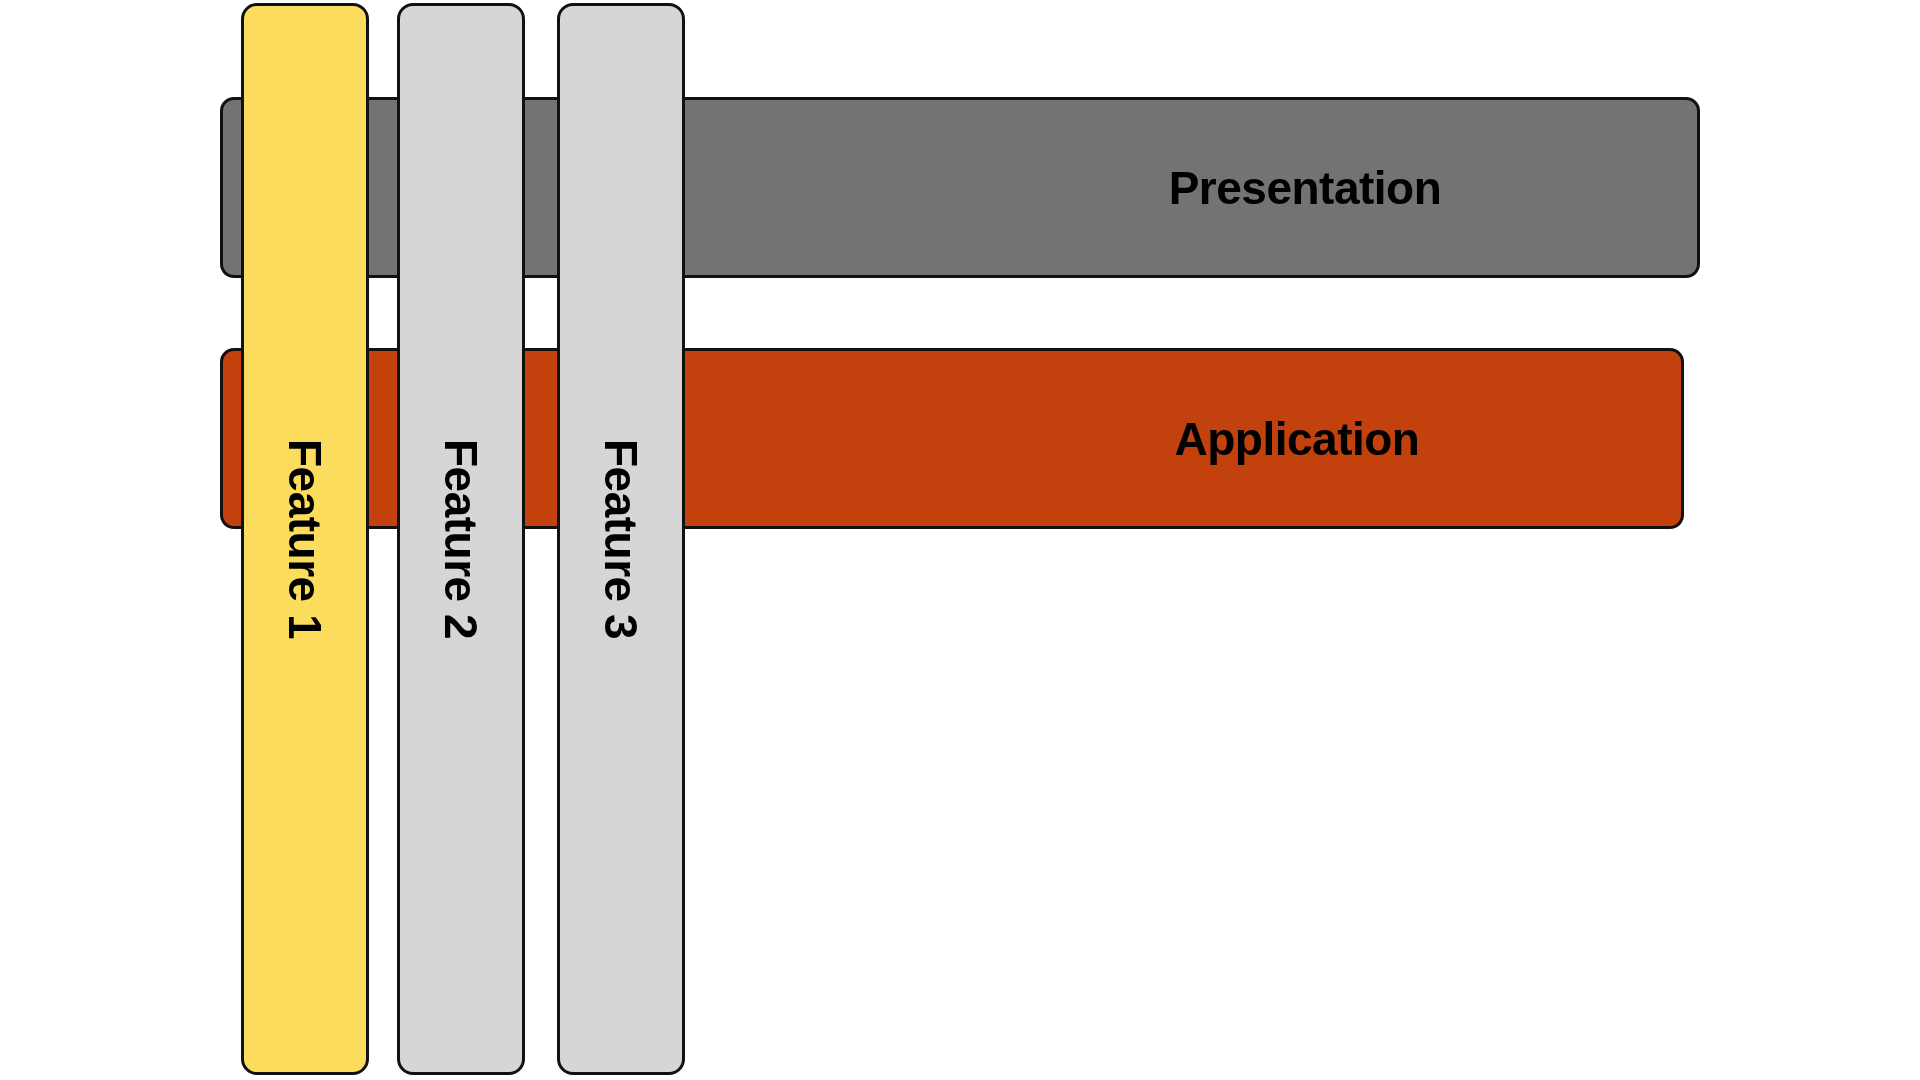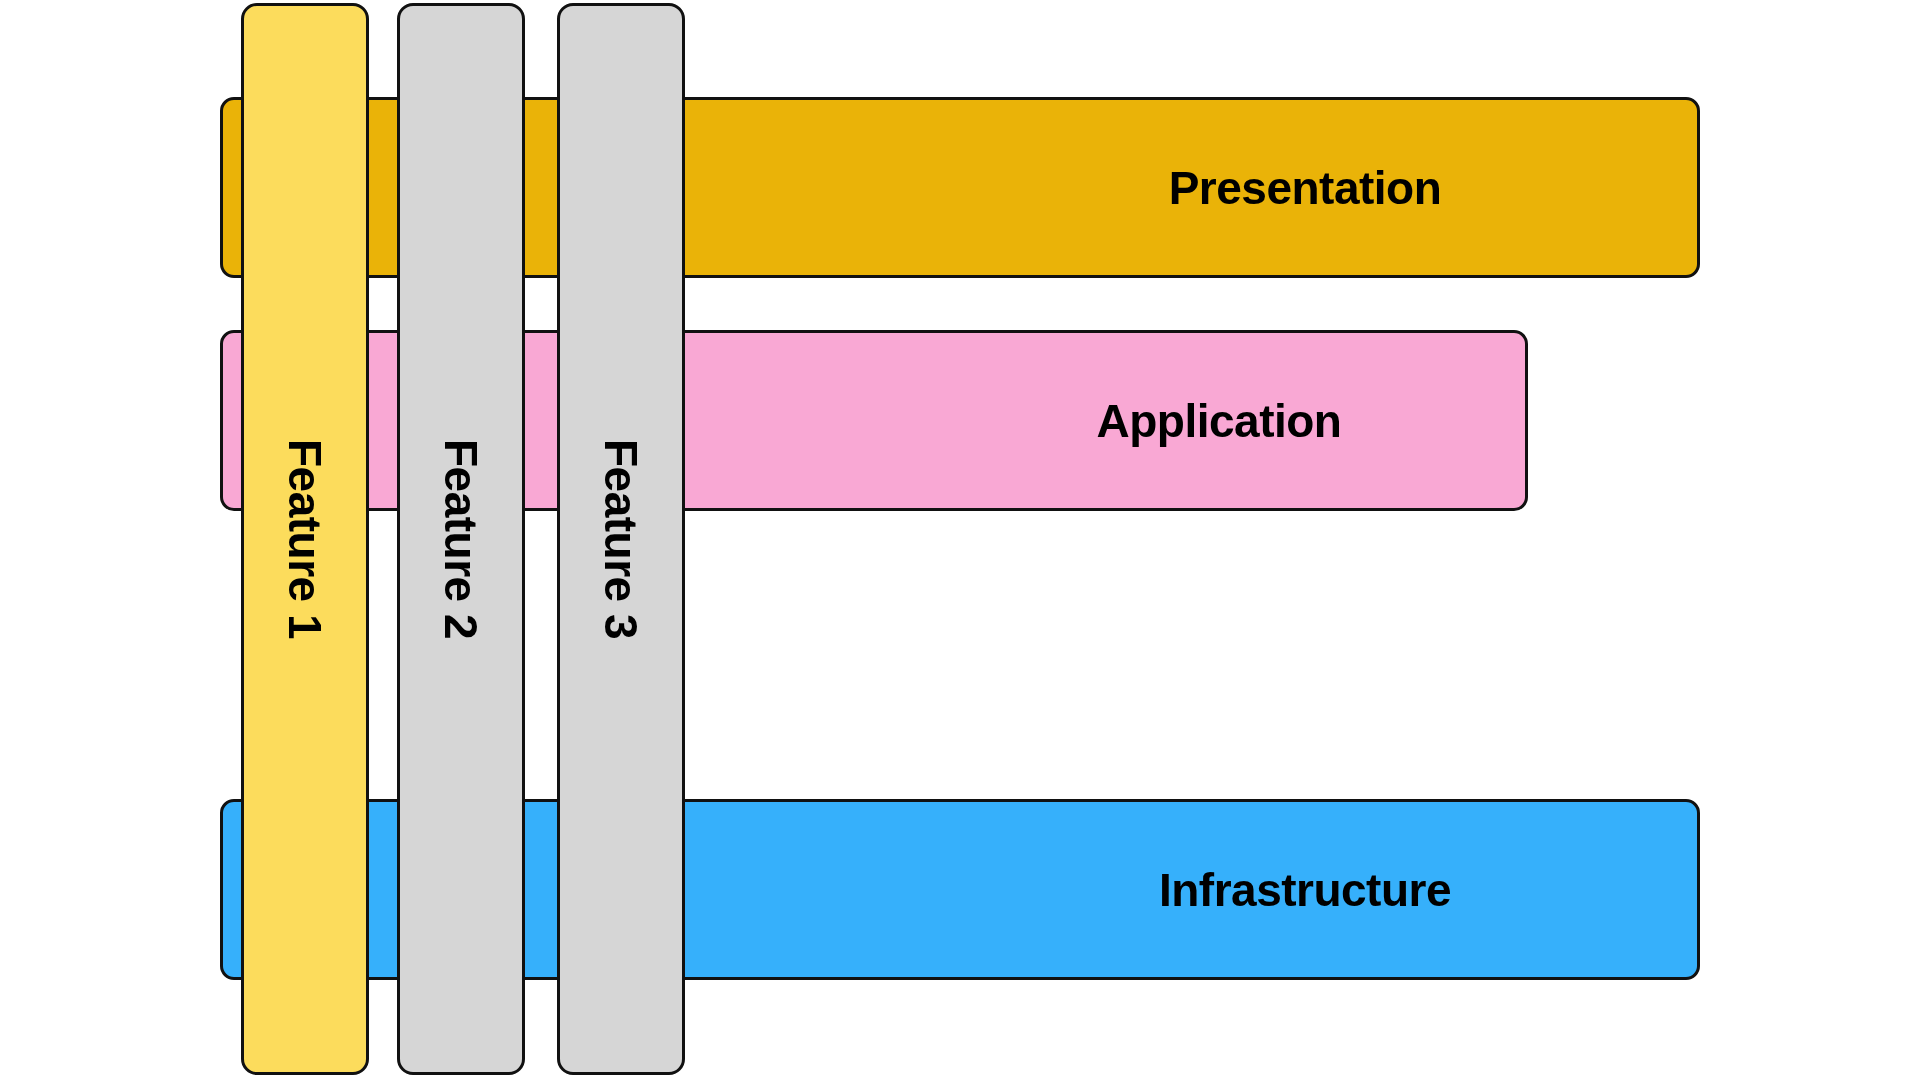--- a/index.html
+++ b/index.html
@@ -66,28 +66,25 @@
     transform: rotate(90deg);
     transform-origin: center center;
     line-height: 1;
   }
 </style>
 </head>
 <body>
 
 <div id="diagram-canvas" style="background: rgb(255, 255, 255);">
 
-  <div class="layer-bar" id="layer-0" style="left: 220px; top: 97px; width: 1480px; height: 181px; background: #eab308; border-color: rgb(17, 17, 17);">
+  <div class="layer-bar" id="layer-0" style="left: 220px; top: 97px; width: 1480px; height: 181px; background: #737373; border-color: rgb(17, 17, 17);">
     <span class="layer-label">Presentation</span>
   </div>
-  <div class="layer-bar" id="layer-1" style="left: 220px; top: 330px; width: 1308px; height: 181px; background: #f9a8d4; border-color: rgb(17, 17, 17);">
+  <div class="layer-bar" id="layer-1" style="left: 220px; top: 348px; width: 1464px; height: 181px; background: #c2410c; border-color: rgb(17, 17, 17);">
     <span class="layer-label">Application</span>
-  </div>
-  <div class="layer-bar" id="layer-3" style="left: 220px; top: 799px; width: 1480px; height: 181px; background: rgb(54, 176, 251); border-color: rgb(17, 17, 17);">
-    <span class="layer-label">Infrastructure</span>
   </div>
 
   <div class="feature-col" id="feature-0" style="left: 241px; top: 3px; width: 128px; height: 1072px; background: rgb(252, 220, 92); border-color: rgb(17, 17, 17);">
     <span class="feature-label">Feature 1</span>
   </div>
   <div class="feature-col" id="feature-1" style="left: 397px; top: 3px; width: 128px; height: 1072px; background: rgb(214, 214, 214); border-color: rgb(17, 17, 17);">
     <span class="feature-label">Feature 2</span>
   </div>
   <div class="feature-col" id="feature-2" style="left: 557px; top: 3px; width: 128px; height: 1072px; background: rgb(214, 214, 214); border-color: rgb(17, 17, 17);">
     <span class="feature-label">Feature 3</span>

